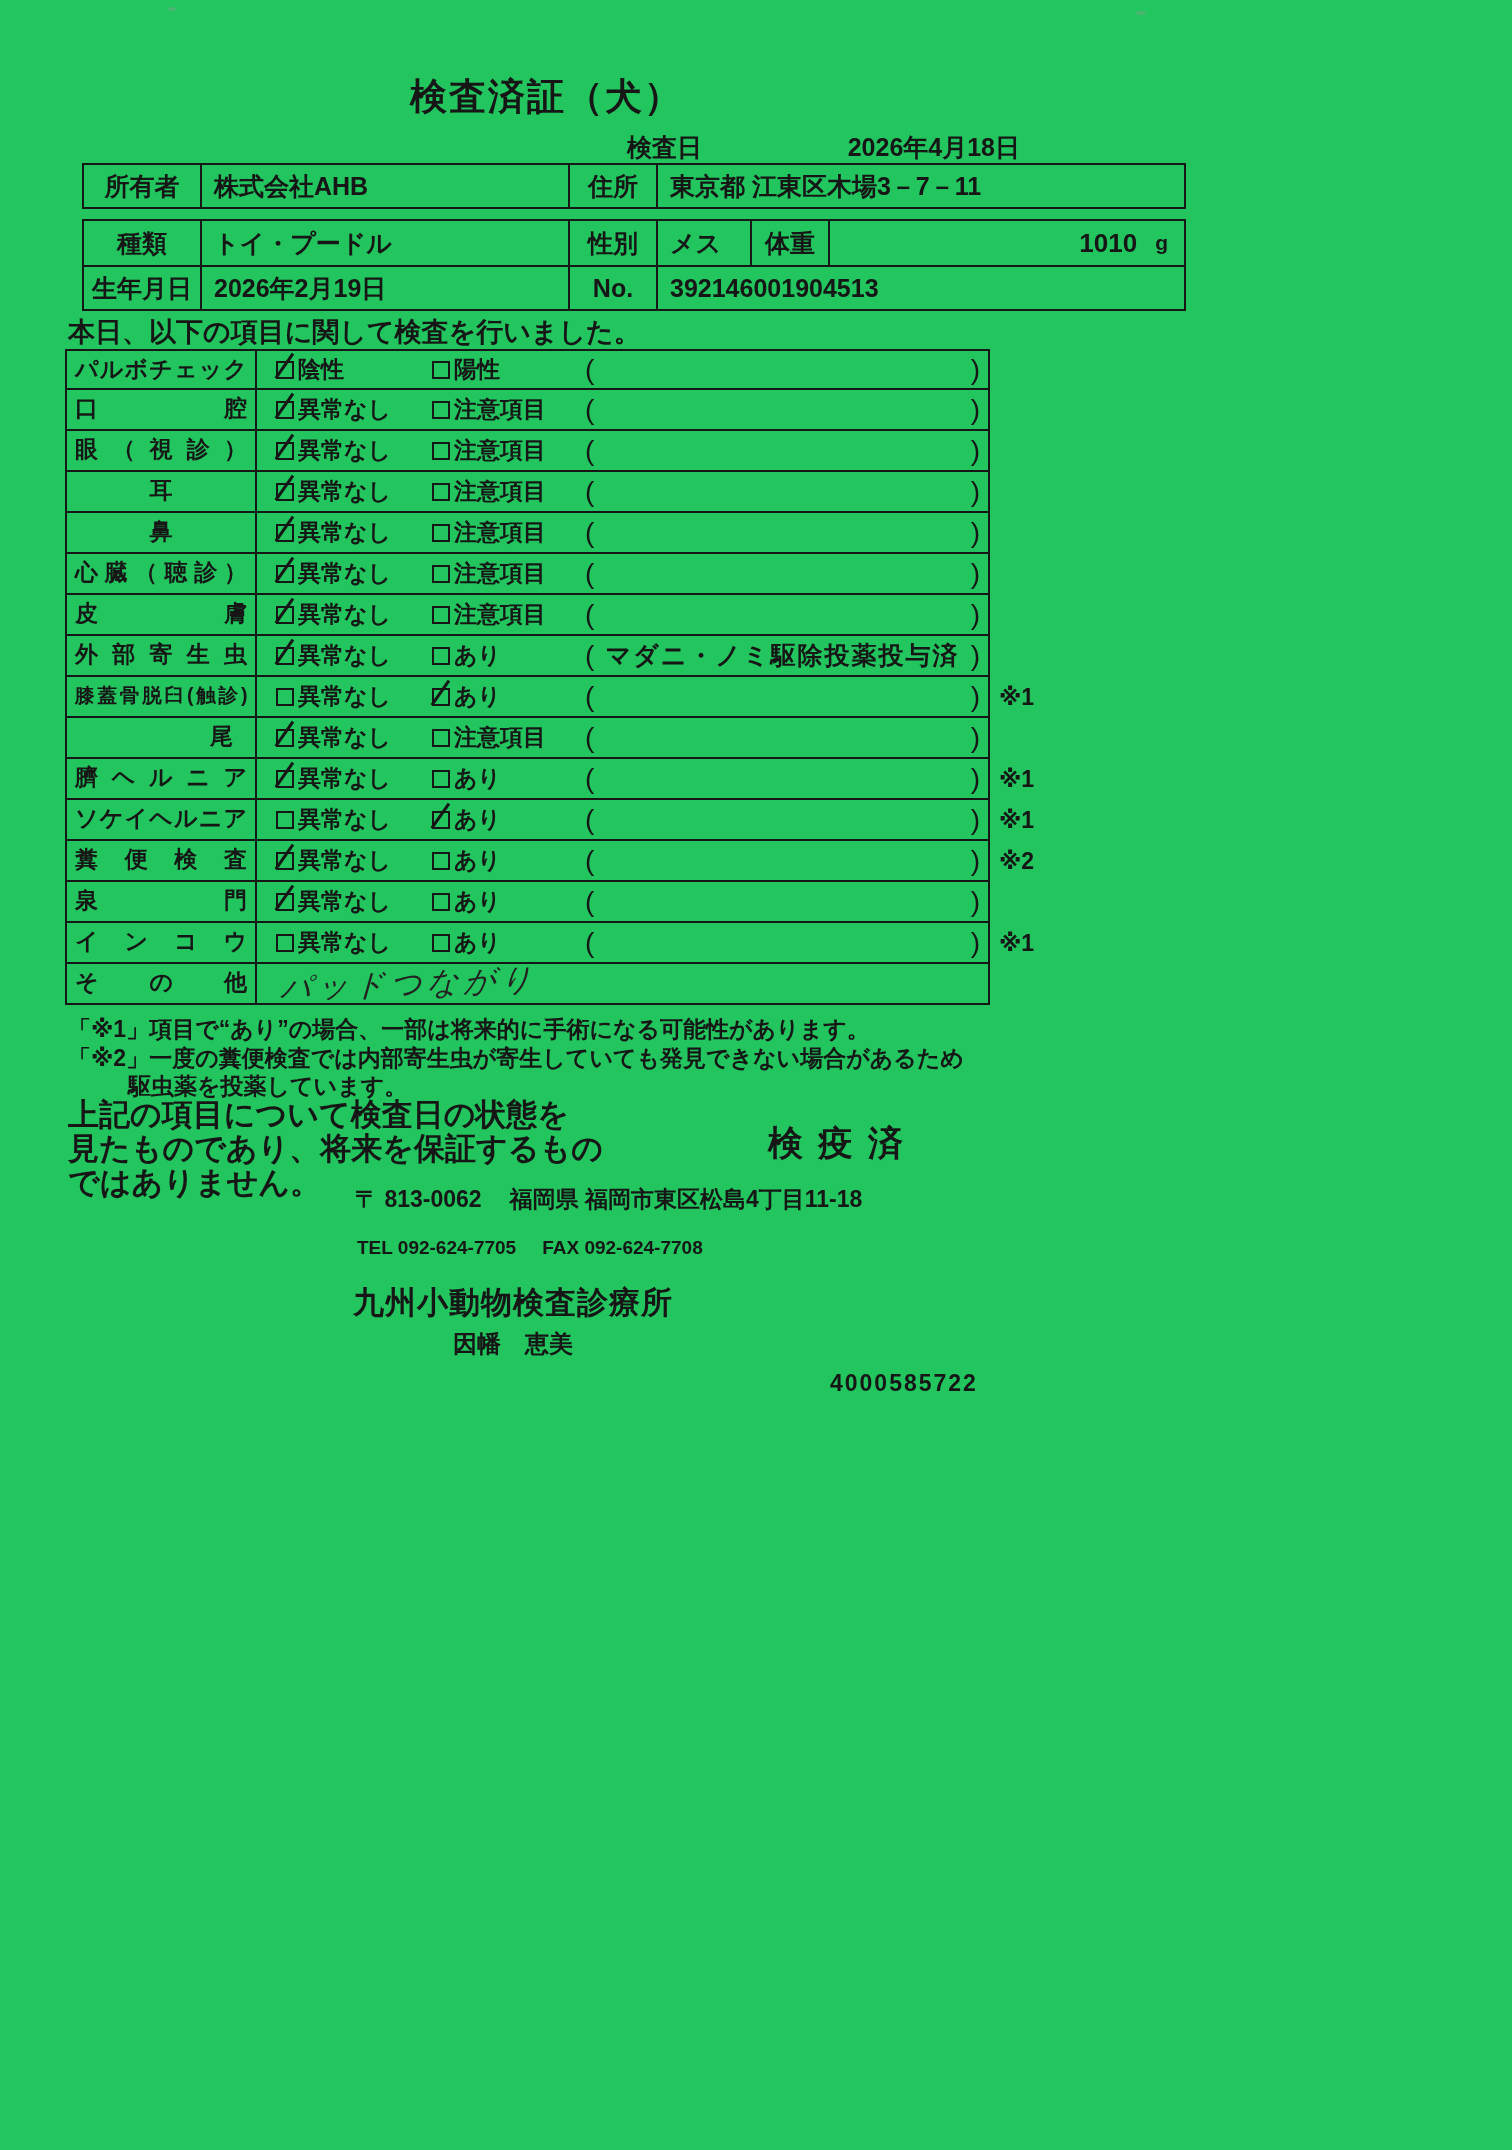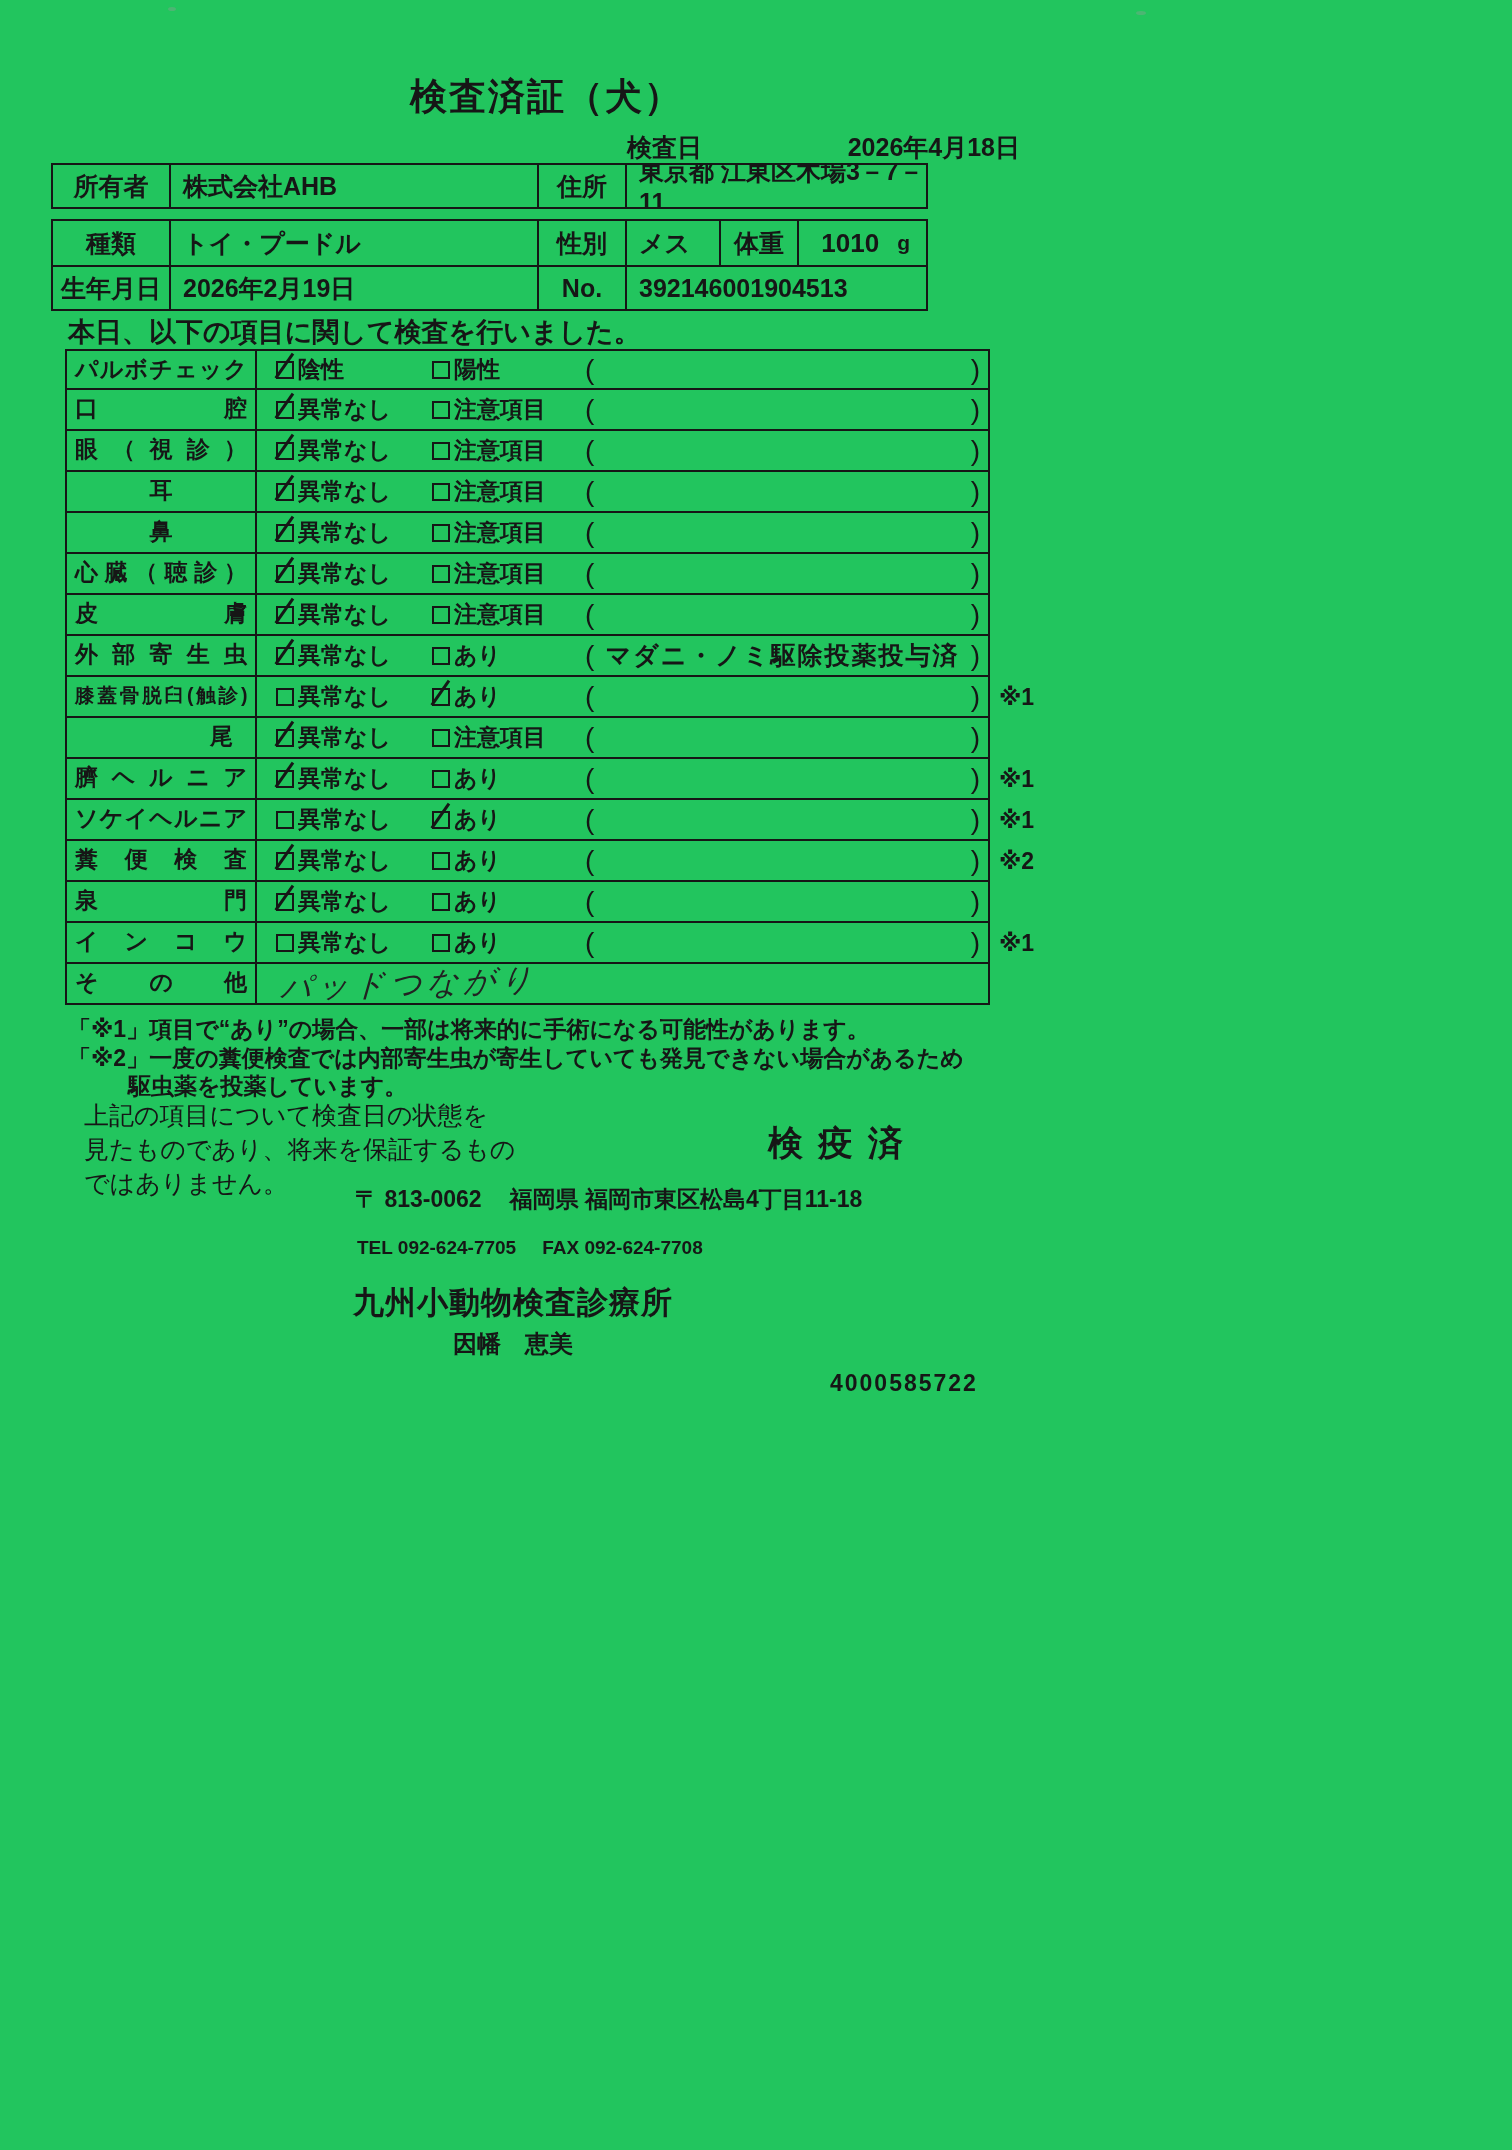--- a/index.html
+++ b/index.html
@@ -16,21 +16,21 @@
   .speck2 { left:1136px; top:11px; width:10px; height:4px; }
 
   .title { position:absolute; top:72px; left:65px; width:963px; text-align:center;
            font-size:37px; font-weight:700; letter-spacing:2px; }
 
   .date-row { position:absolute; top:131px; left:65px; width:963px; display:flex;
               font-size:25px; font-weight:600; }
   .date-label { margin-left:562px; }
   .date-value { flex:1; text-align:right; padding-right:8px; }
 
-  .tbl { position:absolute; left:51px; width:877px; border:2.5px solid #161616; }
+  .tbl { position:absolute; left:82px; width:1104px; border:2.5px solid #161616; }
   .tbl1 { top:163px; }
   .tbl2 { top:219px; }
   .trow { display:flex; height:42px; }
   .tbl2 .trow { height:44px; }
   .trow + .trow { border-top:2.5px solid #161616; }
   .tcell { border-right:2.5px solid #161616; display:flex; align-items:center;
            font-size:25px; font-weight:600; overflow:hidden; }
   .tcell:last-child { border-right:none; }
   .tcell.label { justify-content:center; text-align:center; }
   .tcell.value { padding-left:12px; }
@@ -74,22 +74,22 @@
   .handwriting { font-size:31px; font-weight:400; font-style:italic; letter-spacing:5px;
                  margin-left:12px; transform:rotate(-2deg) skewX(-4deg); color:#222; }
   .c-mark { width:50px; display:flex; align-items:center; padding-left:9px;
             font-size:23px; font-weight:700; }
 
   .fn { position:absolute; left:68px; font-size:23px; font-weight:600; }
   .fn1 { top:1014px; }
   .fn2a { top:1043px; }
   .fn2b { top:1071px; left:128px; }
 
-  .disclaimer { position:absolute; top:1098px; left:68px; font-size:25px;
-                font-weight:400; line-height:34px;margin-left:16px; }
+  .disclaimer { position:absolute; top:1098px; left:68px; font-size:31px;
+                font-weight:700; line-height:34px; }
 
   .stamp { position:absolute; top:1120px; left:768px; font-size:35px; font-weight:600;
            letter-spacing:15px; white-space:nowrap; }
 
   .addr-row { position:absolute; top:1184px; left:355px; display:flex; gap:28px;
               font-size:23px; font-weight:600; }
   .tel-row { position:absolute; top:1237px; left:357px; display:flex; gap:26px;
              font-size:19px; font-weight:600; }
 
   .clinic-name { position:absolute; top:1282px; left:353px; font-size:31px;

